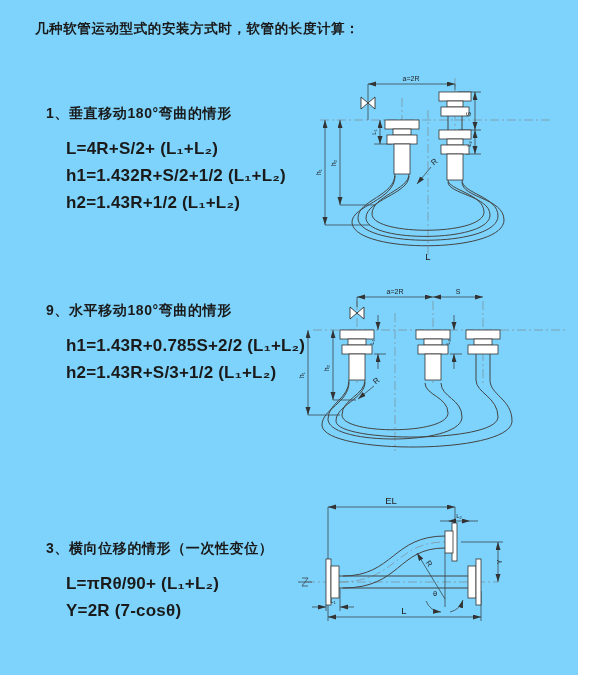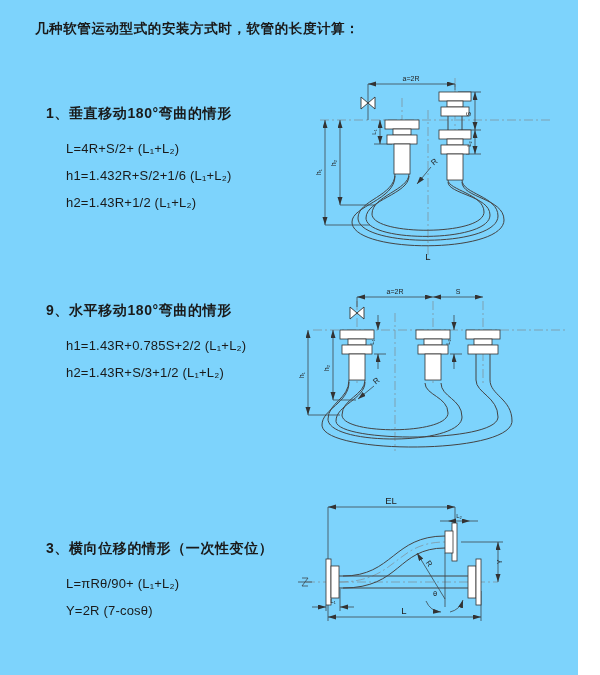--- a/index.html
+++ b/index.html
@@ -1,41 +1,41 @@
 <!DOCTYPE html>
 <html><head>
 <meta charset="utf-8">
 <style>
   html,body{margin:0;padding:0;background:#fff;}
   body{width:600px;height:675px;font-family:"Liberation Sans",sans-serif;color:#1a1a1a;}
   .page{position:relative;width:535px;height:675px;background:#7dd3fc;overflow:hidden;padding-left:43px;}
   .title{position:absolute;left:35px;top:20px;font-size:13.5px;font-weight:bold;letter-spacing:.6px;}
   .sec{position:absolute;left:46px;}
   .sec h2{margin:0 0 12px 0;font-size:14px;font-weight:bold;letter-spacing:.6px;}
-  .sec .formula{margin:0 0 0 20px;font-size:13px;font-weight:normal;line-height:27px;letter-spacing:.2px;white-space:pre;}
+  .sec .formula{margin:0 0 0 20px;font-size:17px;font-weight:bold;line-height:27px;letter-spacing:.2px;white-space:pre;}
   .diag{position:absolute;}
   svg text{font-family:"Liberation Sans",sans-serif;fill:#222;}
   .t6{font-size:6px}.t65{font-size:6.5px}.t7{font-size:7px}.t75{font-size:7.5px}.t8{font-size:8px}.t95{font-size:9.5px}
   .cl line,.cl path{stroke:#828282;stroke-width:.6;stroke-dasharray:9 3 2 3;fill:none;}
   .dim line,.dim path{stroke:#333;stroke-width:.7;fill:none;}
   .fl rect{fill:#fff;stroke:#333;stroke-width:.8;}
   .hose path,.hose line{stroke:#444;stroke-width:1;fill:none;}
   .valve path{fill:#fff;stroke:#333;stroke-width:.9;}
 </style>
 </head>
 <body>
 
 <div class="page">
 
   <div class="title">几种软管运动型式的安装方式时，软管的长度计算：</div>
 
   <section class="sec" style="top:105px">
     <h2>1、垂直移动180°弯曲的情形</h2>
     <div class="formula">L=4R+S/2+ (L₁+L₂)</div>
-    <div class="formula">h1=1.432R+S/2+1/6 (L₁+L₂)</div>
+    <div class="formula">h1=1.432R+S/2+1/2 (L₁+L₂)</div>
     <div class="formula">h2=1.43R+1/2 (L₁+L₂)</div>
   </section>
 
   <section class="sec" style="top:302px">
     <h2>9、水平移动180°弯曲的情形</h2>
     <div class="formula">h1=1.43R+0.785S+2/2 (L₁+L₂)</div>
     <div class="formula">h2=1.43R+S/3+1/2 (L₁+L₂)</div>
   </section>
 
   <section class="sec" style="top:540px">

